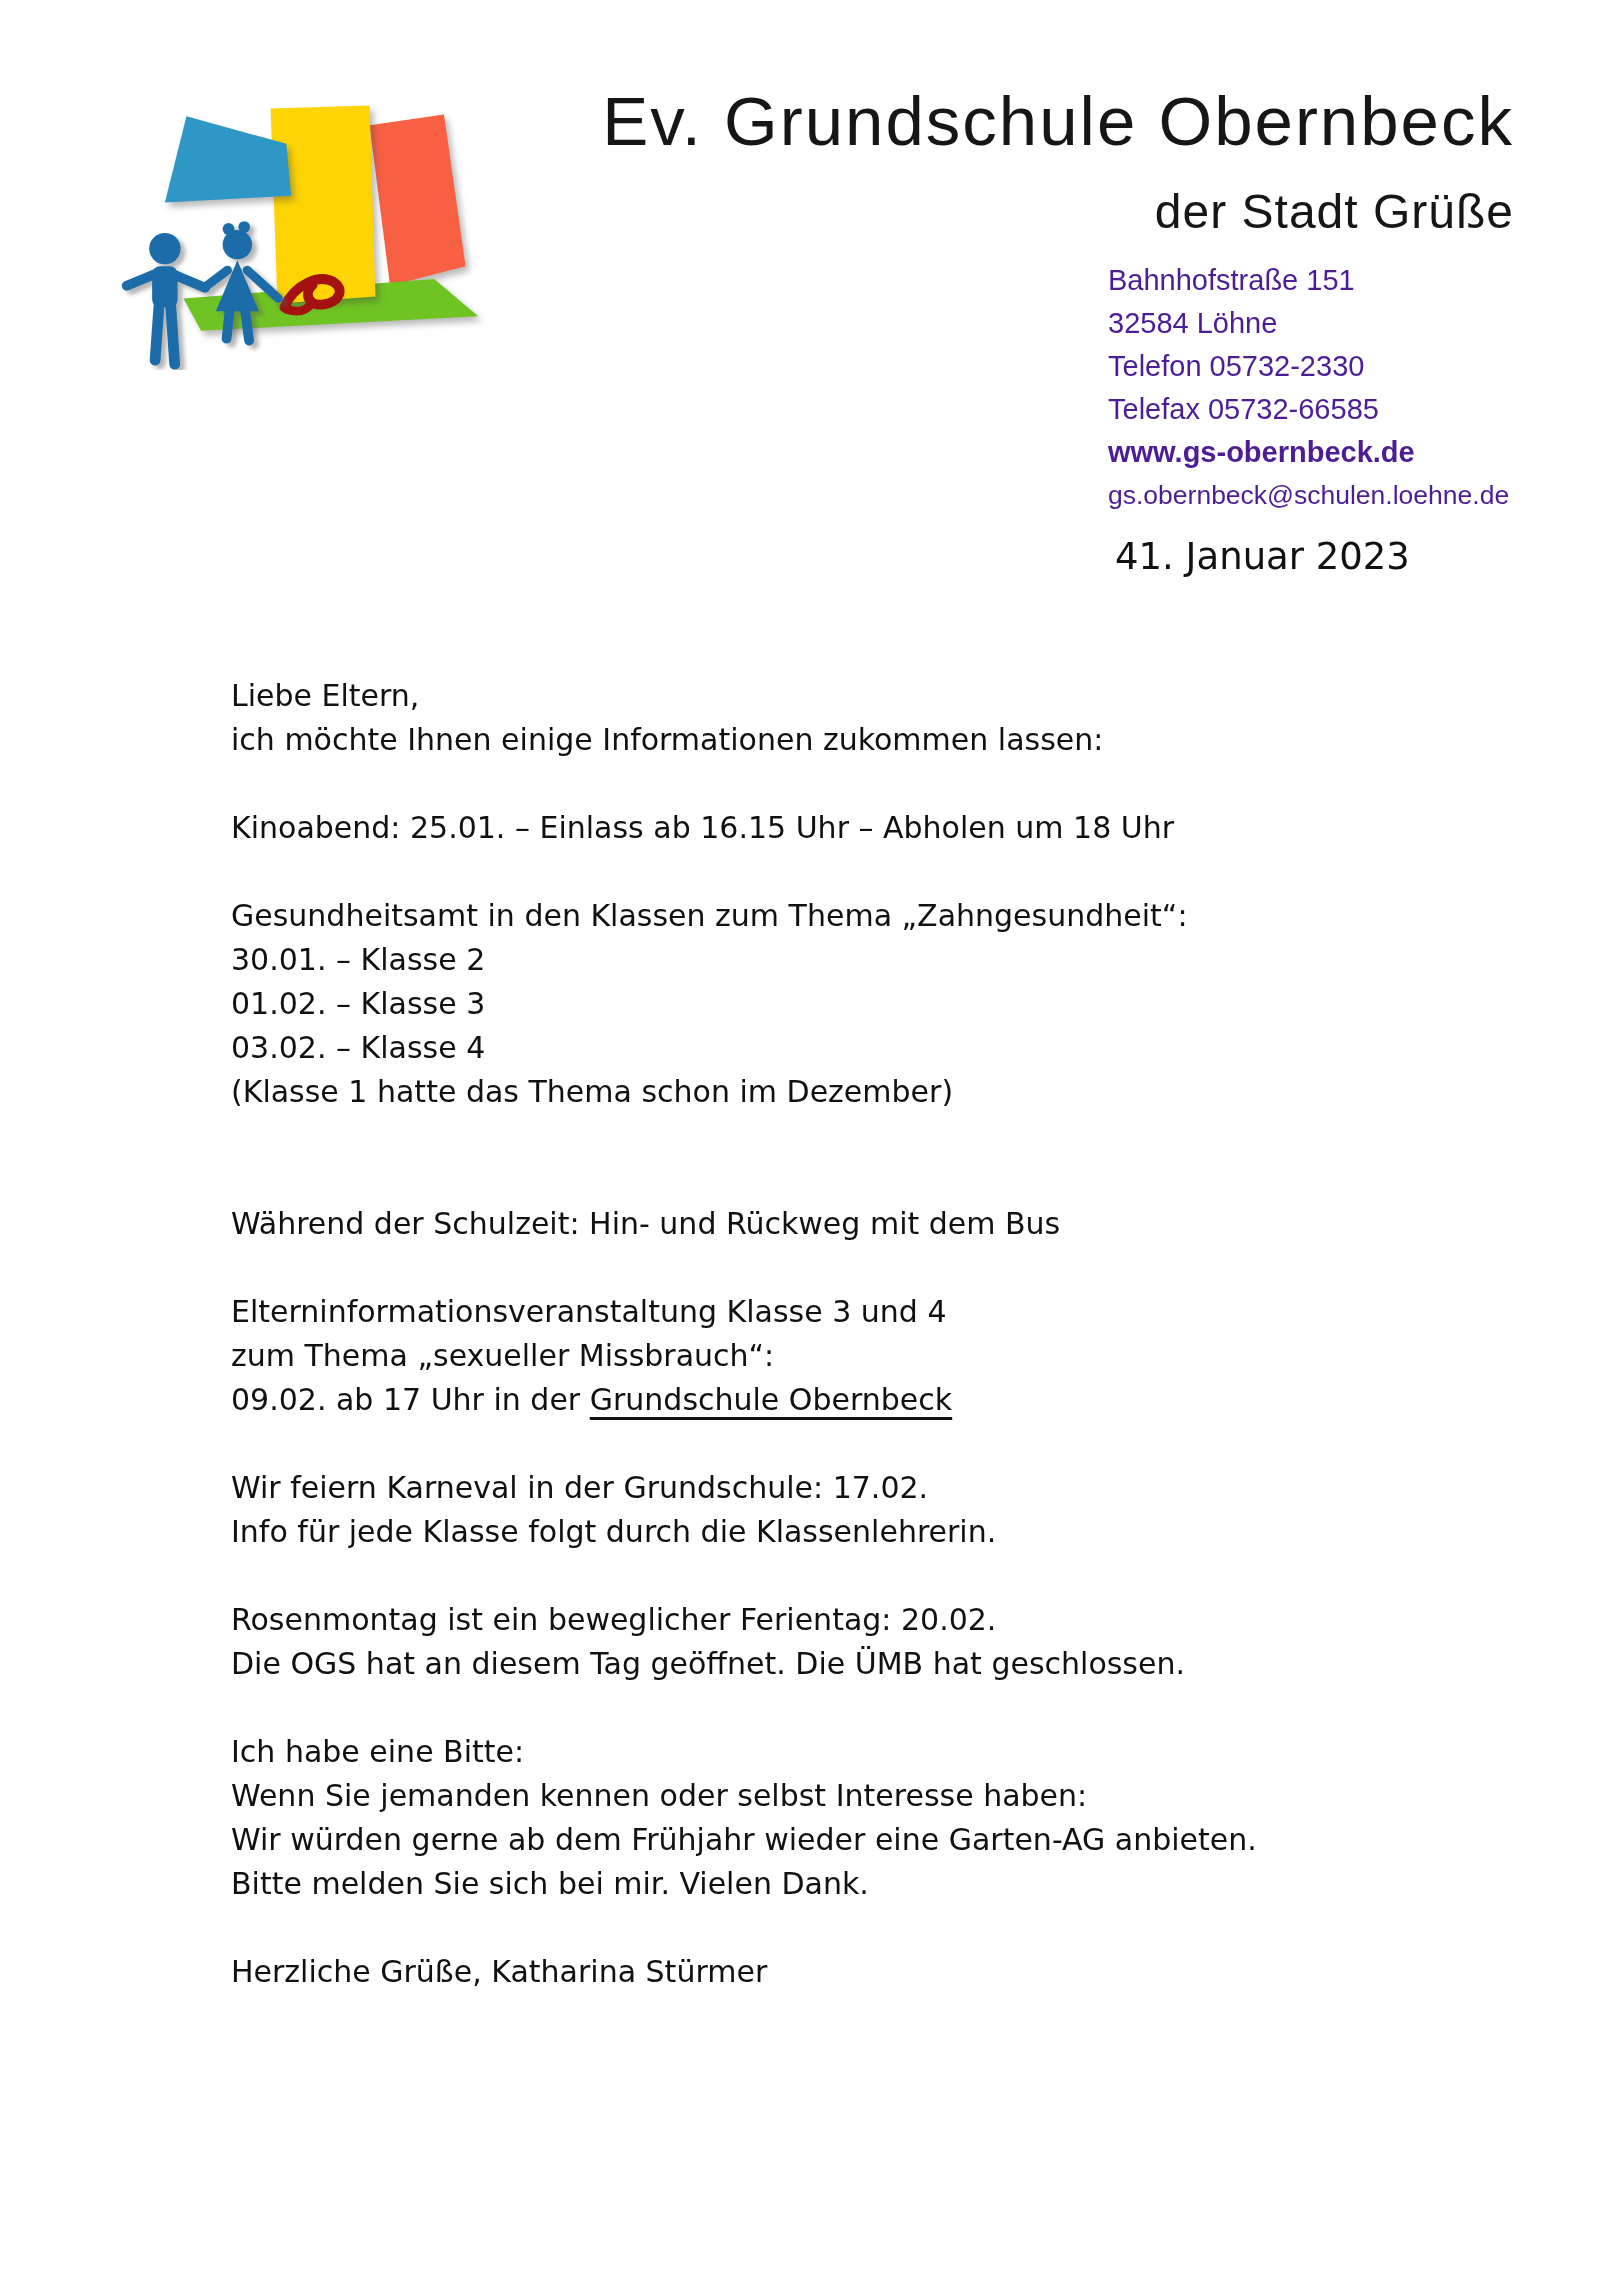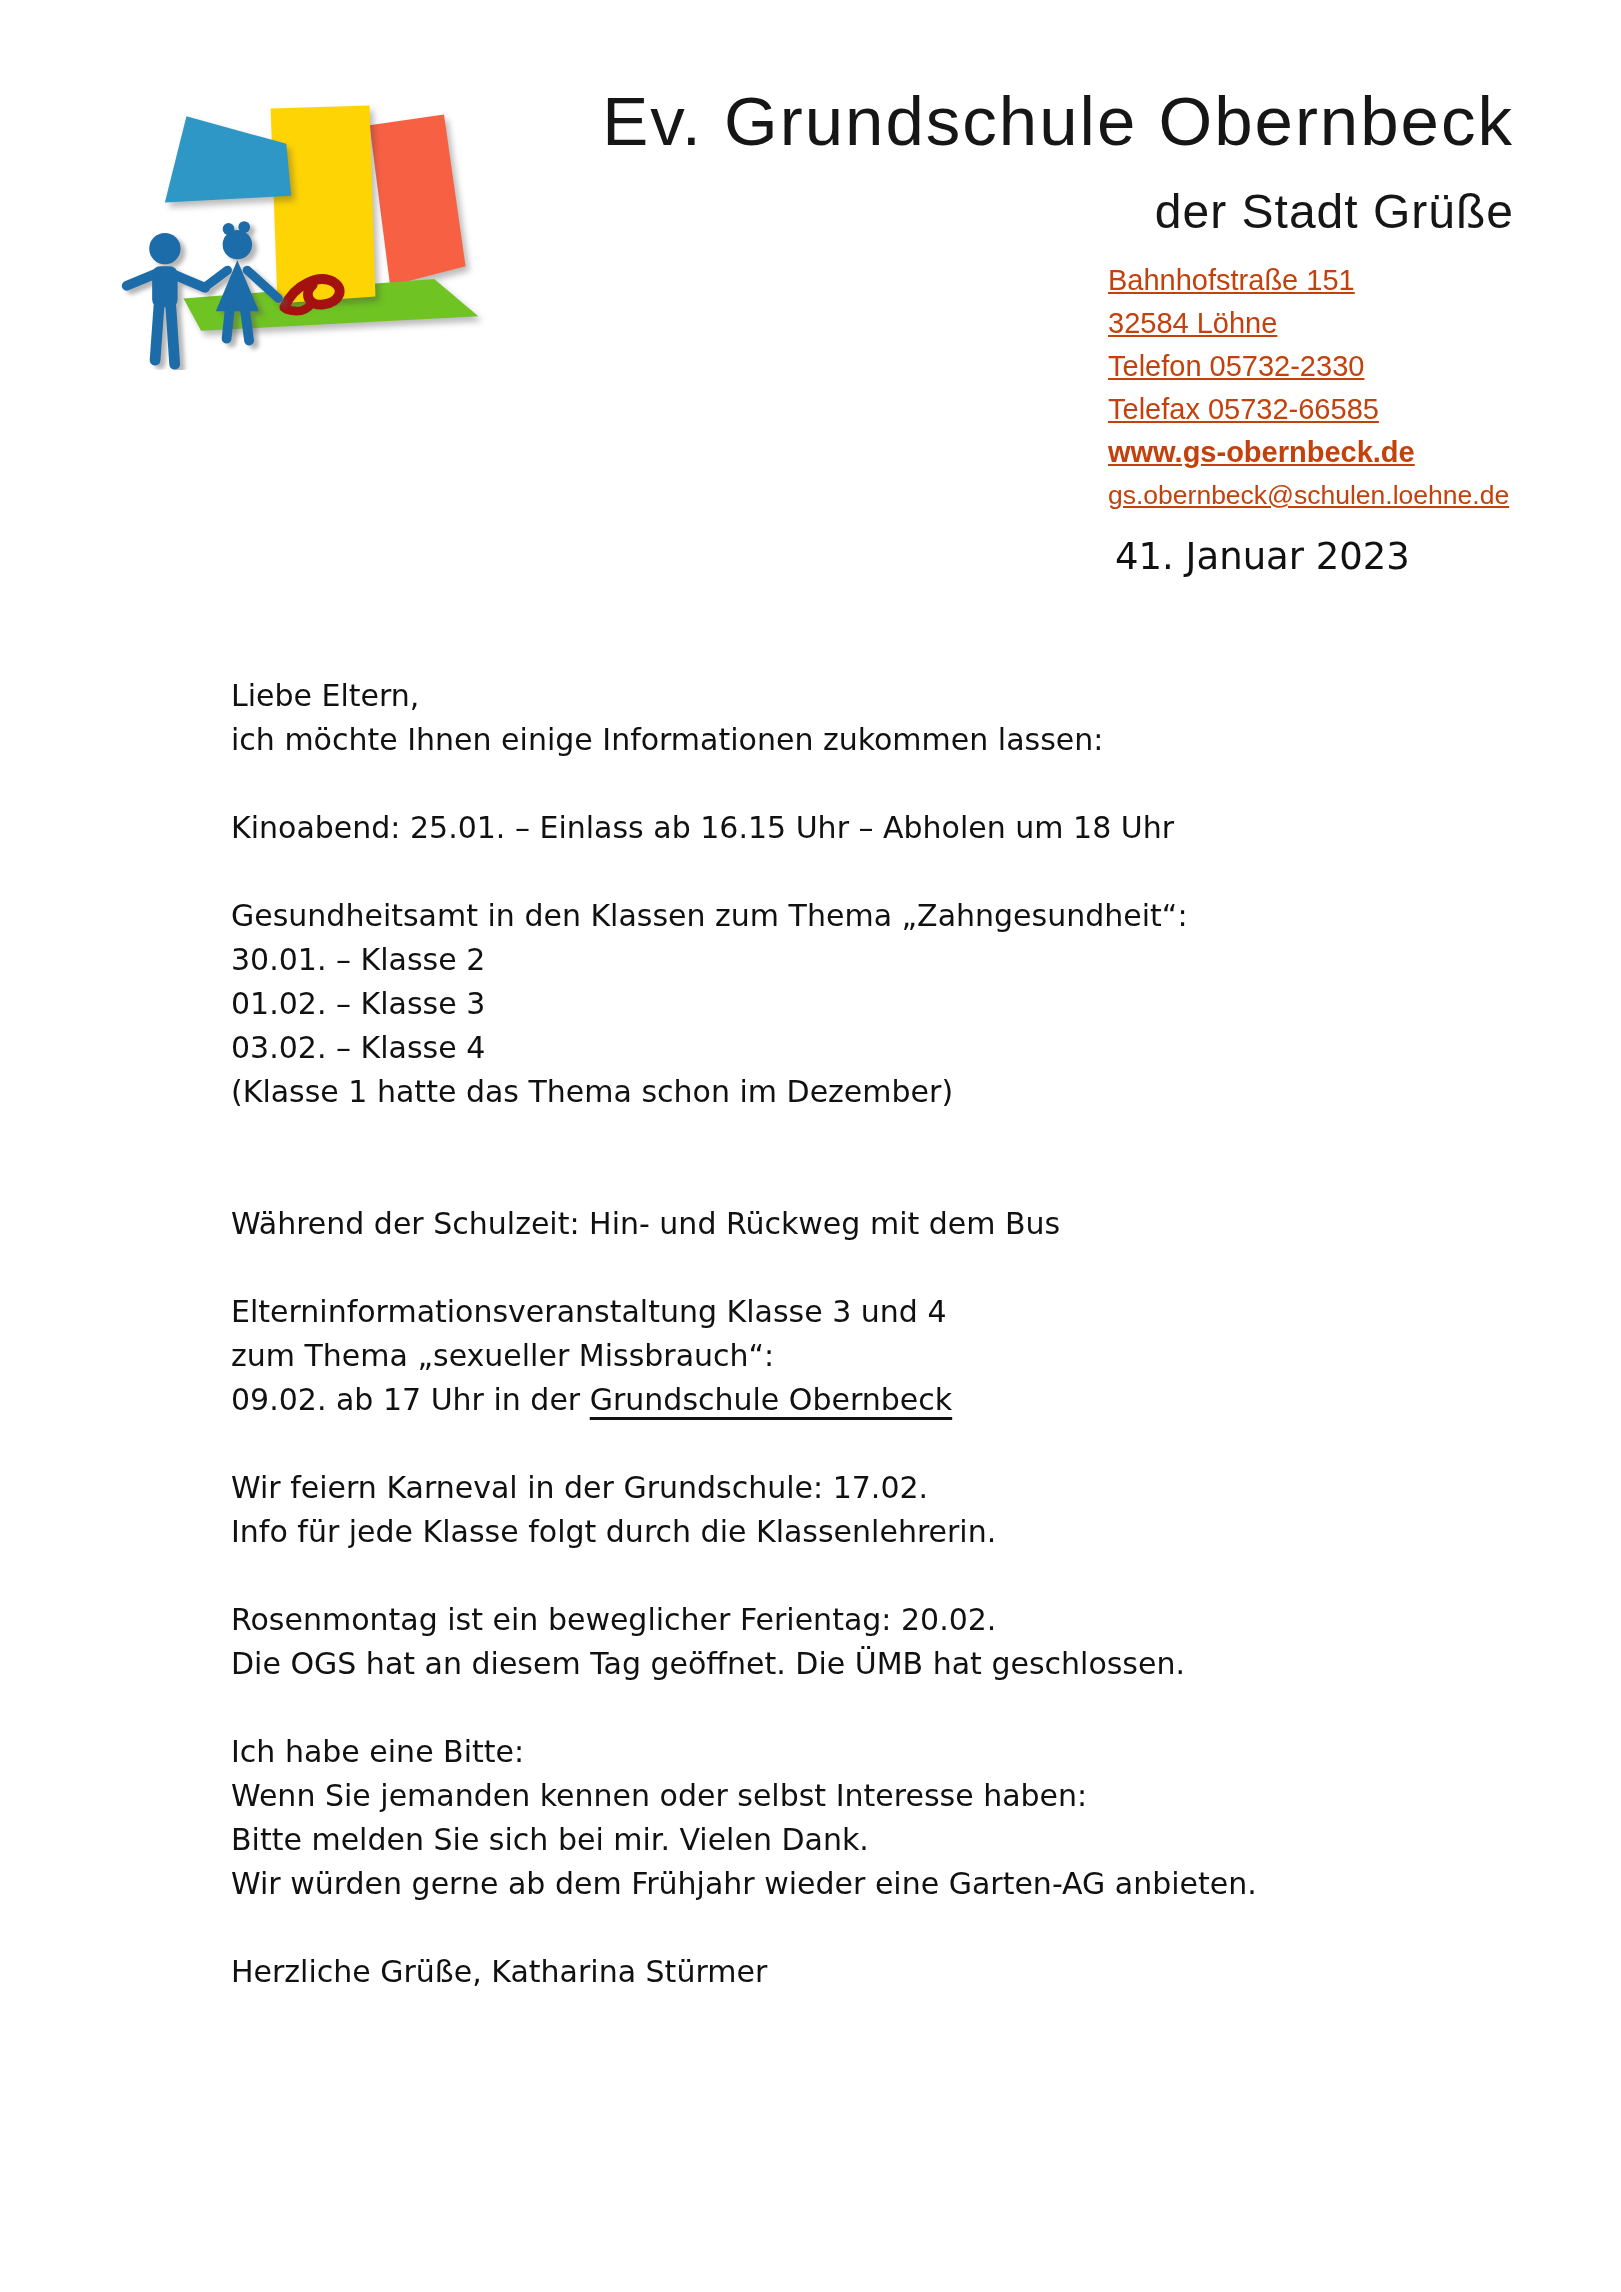--- a/index.html
+++ b/index.html
@@ -43,23 +43,22 @@
     white-space: nowrap;
     color: #161616;
   }
   .address-block {
     position: absolute;
     left: 1108px;
     top: 259px;
     font-family: "Liberation Sans", sans-serif;
     font-size: 29px;
     line-height: 43px;
-    color: #c2410c;
+    color: #4c1d95;
     white-space: nowrap;
-    text-decoration: underline;
   }
   .address-website { font-weight: bold; }
   .address-email { font-size: 26.5px; }
   .letter-date {
     position: absolute;
     left: 1115px;
     top: 535px;
     font-size: 37px;
     white-space: nowrap;
   }
@@ -168,22 +167,22 @@
         <div class="line"><span>Wir feiern Karneval in der Grundschule: 17.02.</span></div>
         <div class="line"><span>Info für jede Klasse folgt durch die Klassenlehrerin.</span></div>
       </div>
       <div class="paragraph" style="margin-bottom: 44px;">
         <div class="line"><span>Rosenmontag ist ein beweglicher Ferientag: 20.02.</span></div>
         <div class="line"><span>Die OGS hat an diesem Tag geöffnet. Die ÜMB hat geschlossen.</span></div>
       </div>
       <div class="paragraph" style="margin-bottom: 44px;">
         <div class="line"><span>Ich habe eine Bitte:</span></div>
         <div class="line"><span>Wenn Sie jemanden kennen oder selbst Interesse haben:</span></div>
+        <div class="line"><span>Wir würden gerne ab dem Frühjahr wieder eine Garten-AG anbieten.</span></div>
         <div class="line"><span>Bitte melden Sie sich bei mir. Vielen Dank.</span></div>
-        <div class="line"><span>Wir würden gerne ab dem Frühjahr wieder eine Garten-AG anbieten.</span></div>
       </div>
       <div class="paragraph" style="margin-bottom: 44px;">
         <div class="line"><span>Herzliche Grüße, Katharina Stürmer</span></div>
       </div>
     </div>
 
 </div>
 
 
 </body></html>

